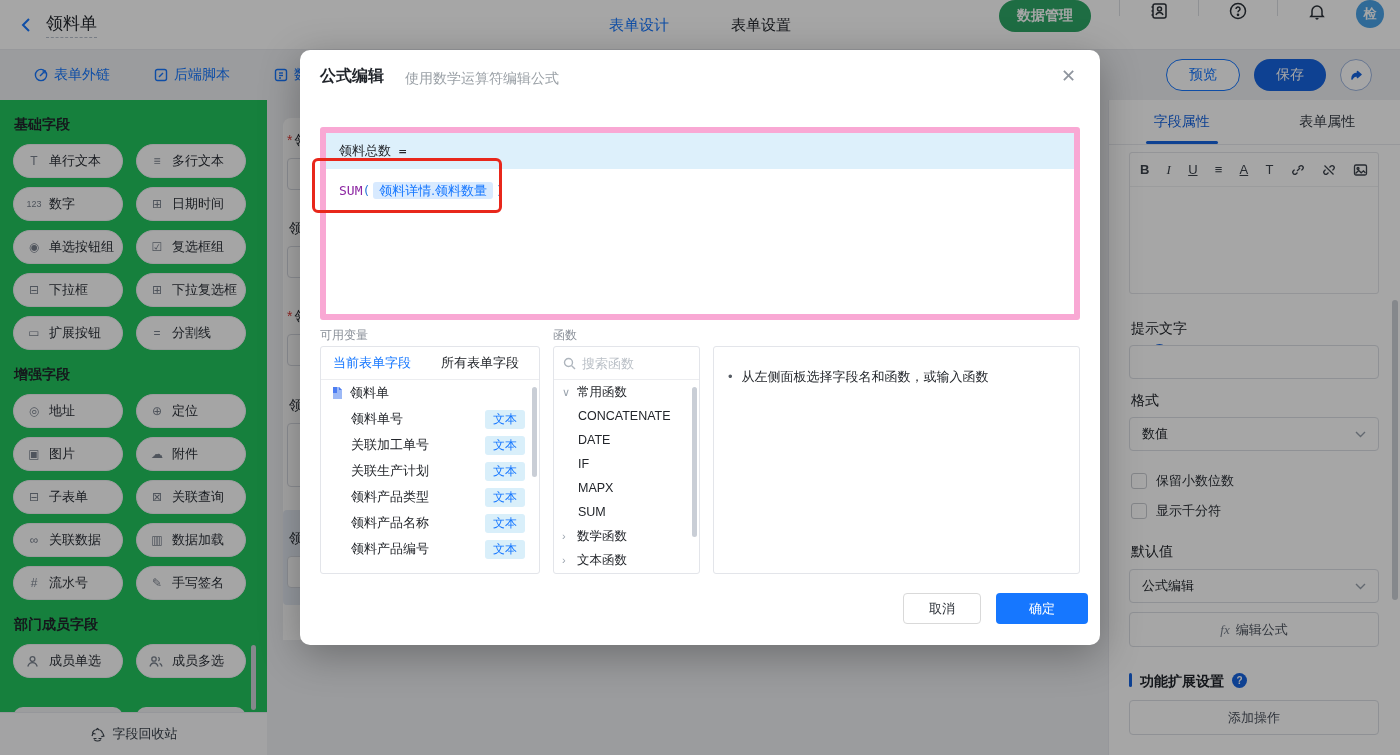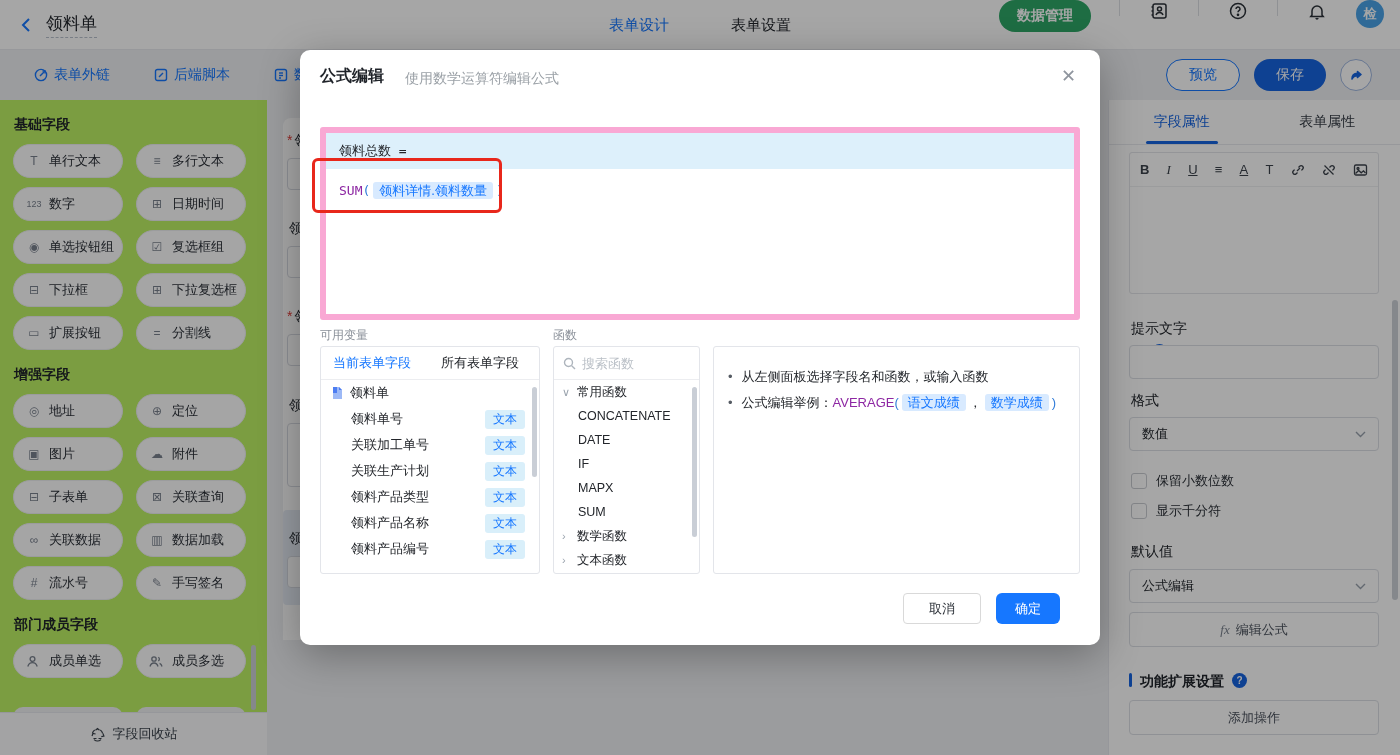--- a/index.html
+++ b/index.html
@@ -24,21 +24,21 @@
   
   #actionrow { position:absolute; left:0; top:50px; width:1400px; height:50px; }
   .tool-links { position:absolute; left:34px; top:0; height:50px; display:flex; align-items:center; gap:44px; }
   .tool-link { color:#1677ff; font-size:14px; display:flex; align-items:center; gap:6px; cursor:pointer; white-space:nowrap; }
   .right-actions { position:absolute; right:28px; top:9px; display:flex; align-items:center; gap:14px; }
   .btn-preview { height:32px; padding:0 22px; border:1px solid #1677ff; color:#1677ff; border-radius:16px; background:#fff; font-size:14px; display:flex; align-items:center; cursor:pointer; }
   .btn-save { height:32px; padding:0 22px; background:#1664e0; color:#fff; border-radius:16px; font-size:14px; display:flex; align-items:center; cursor:pointer; }
   .btn-share { width:32px; height:32px; border-radius:50%; border:1px solid #9fb6df; color:#1664e0; background:#fff; display:flex; align-items:center; justify-content:center; cursor:pointer; }
 
   
-  #sidebar { position:absolute; left:0; top:100px; width:267px; height:655px; background:#bef264; }
+  #sidebar { position:absolute; left:0; top:100px; width:267px; height:655px; background:#22c55e; }
   .side-section-title { font-size:14px; font-weight:bold; color:#21252b; margin:16px 0 10px 14px; }
   .pill-wrap { display:flex; flex-wrap:wrap; gap:9px 13px; padding:0 13px; }
   .field-pill { width:110px; height:34px; background:#fdfdfe; border:1px solid #eef0f2; border-radius:17px;
     display:flex; align-items:center; padding-left:12px; gap:7px; font-size:13px; color:#2a2f36; cursor:grab; }
   .field-pill .ic { color:#7a828e; font-size:12px; width:16px; text-align:center; flex:0 0 16px; }
   .recycle-bar { position:absolute; left:0; bottom:0; width:267px; height:43px; background:#fafbfc; border-top:1px solid #e7e9ee;
     display:flex; align-items:center; justify-content:center; gap:8px; font-size:13px; color:#3a414b; cursor:pointer; }
   .side-scroll { position:absolute; left:251px; top:545px; width:5px; height:65px; background:#ccd1d8; border-radius:3px; }
   .hidden-pill { position:absolute; width:110px; height:10px; border-radius:17px 17px 0 0; background:#f0f1f3; }
 
@@ -109,21 +109,21 @@
   .fn-row { height:24px; display:flex; align-items:center; font-size:12.5px; color:#23262b; cursor:pointer; }
   .fn-group { padding-left:8px; gap:5px; }
   .fn-caret { color:#9aa3ad; font-size:11px; width:10px; }
   .fn-leaf { padding-left:24px; }
 
   .help-pane { padding:17px 14px; font-size:13px; color:#23262b; line-height:26px; }
   .bullet { color:#555b63; margin-right:9px; }
 
   .modal-footer-btn { position:absolute; top:543px; height:31px; border-radius:4px; font-size:13px; display:flex; align-items:center; justify-content:center; cursor:pointer; }
   .btn-cancel { left:603px; width:78px; border:1px solid #d9d9d9; background:#fff; color:#2a2f36; }
-  .btn-ok { left:696px; width:64px; background:#1677ff; color:#fff;border-radius:6px; }
+  .btn-ok { left:696px; width:92px; background:#1677ff; color:#fff; }
 
   svg { display:block; }
 </style>
 </head>
 <body>
 
 <div id="stage">
 
   <div id="navbar">
     <span class="back-btn">
@@ -529,20 +529,19 @@
       </div>
       <div class="fn-row fn-group">
         <span class="fn-caret">›</span>
         <span>文本函数</span>
       </div>
       <div class="pane-scroll" style="top:40px; height:150px;"></div>
     </div>
 
     <div class="pane help-pane" style="left:413px; width:367px; height:228px;">
       <div><span class="bullet">•</span><span>从左侧面板选择字段名和函数，或输入函数</span></div>
-      <div><span class="bullet">•</span><span>公式编辑举例：</span><span class="fn-name">AVERAGE</span><span class="paren">(</span><span class="token">语文成绩</span><span>，</span><span class="token">数学成绩</span><span class="paren">)</span></div>
     </div>
 
     <div class="modal-footer-btn btn-cancel">取消</div>
     <div class="modal-footer-btn btn-ok">确定</div>
   </div>
 
 </div>
 
 </body></html>

